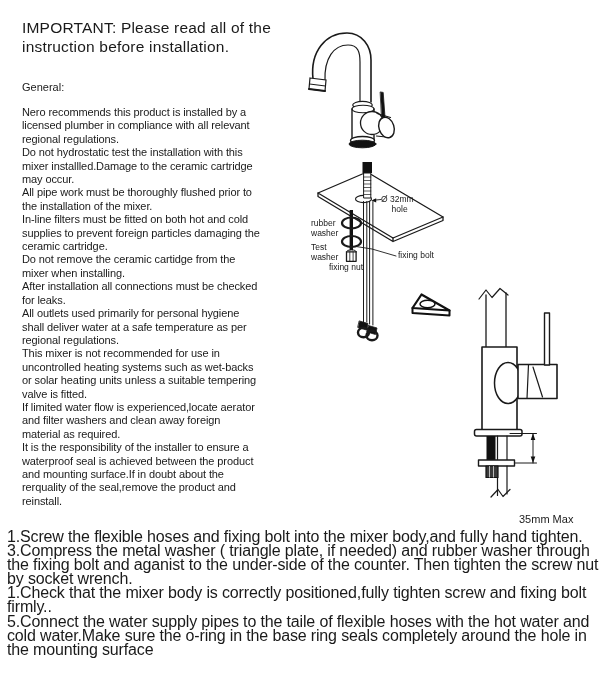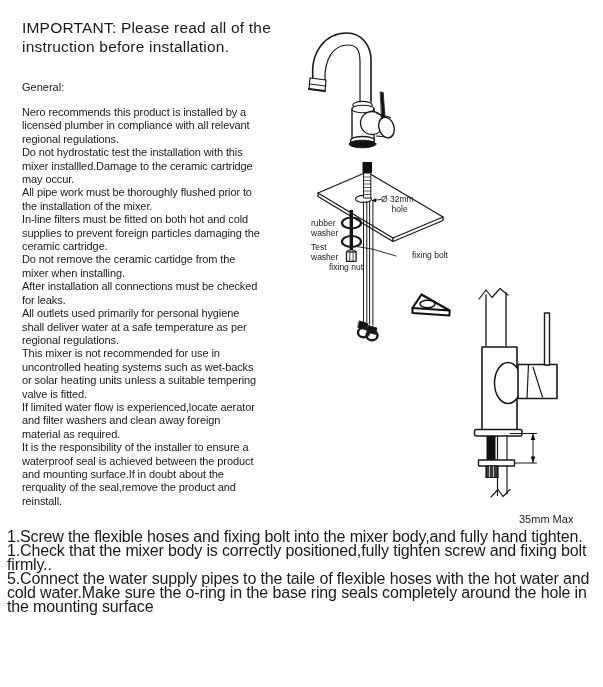--- a/index.html
+++ b/index.html
@@ -153,22 +153,23 @@
     </g>
   </svg>
 
   <div class="abs diagram-label" style="left:381px;top:193.5px;text-align:center;">Ø 32mm
   hole</div>
   <div class="abs diagram-label" style="left:311px;top:217.5px;">rubber
 washer</div>
   <div class="abs diagram-label" style="left:311px;top:242px;">Test
 washer</div>
   <div class="abs diagram-label" style="left:329px;top:261.5px;">fixing nut</div>
-  <div class="abs diagram-label" style="left:412px;top:249.5px;text-align:right;">fixing bolt</div>
+  <div class="abs diagram-label" style="left:398px;top:249.5px;text-align:right;">fixing bolt</div>
   <div class="abs max-label" style="left:519px;top:473px;">35mm Max</div>
 
   <div class="abs steps">
     <p>1.Screw the flexible hoses and fixing bolt into the mixer body,and fully hand tighten.</p>
+    <p>3.Compress the metal washer ( triangle plate, if needed) and rubber washer through the fixing bolt and aganist to the under-side of the counter. Then tighten the screw nut by socket wrench.</p>
     <p>1.Check that the mixer body is correctly positioned,fully tighten screw and fixing bolt firmly..</p>
     <p>5.Connect the water supply pipes to the taile of flexible hoses with the hot water and cold water.Make sure the o-ring in the base ring seals completely around the hole in the mounting surface</p>
   </div>
 
 </div>
 
 </body></html>

